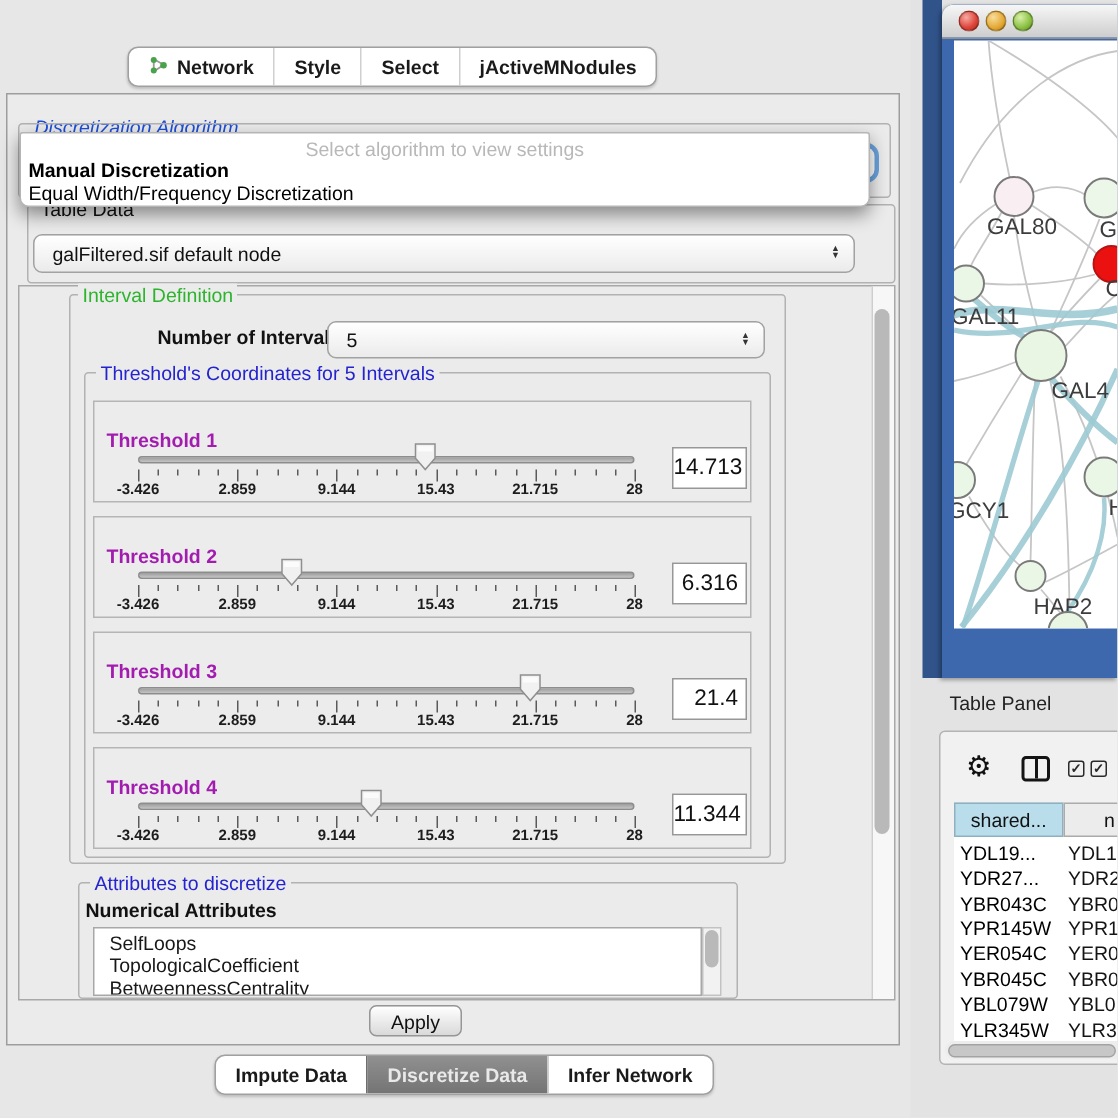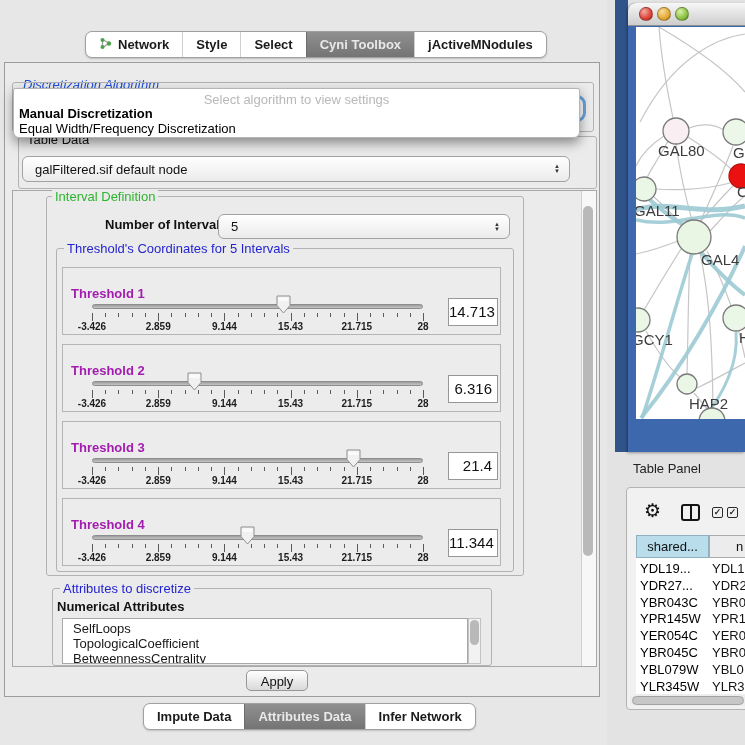--- a/index.html
+++ b/index.html
@@ -98,23 +98,20 @@
             <circle cx="10" cy="6.5" r="2.2" fill="#4aa24a"></circle>
           </svg></span>
         <span>Network</span>
       </div>
       <div class="seg">
         <span>Style</span>
       </div>
       <div class="seg">
         <span>Select</span>
       </div>
-      <div class="seg sel">
-        <span>Cyni Toolbox</span>
-      </div>
       <div class="seg">
         <span>jActiveMNodules</span>
       </div>
     </div>
 
   <div class="mainpanel"></div>
 
   <span class="glabel lbl-ghost" style="left:20px;top:77px;background:transparent;">Discretization Algorithm</span>
   <div class="group" style="left:12px;top:82px;width:582px;height:50px;"></div>
   <div class="hidcombo"></div>
@@ -165,21 +162,21 @@
   <div class="lsb-track"></div>
   <div class="lsb-thumb"></div>
 
   <button class="applybtn">Apply</button>
 
   <div class="segwrap" id="bottom-tabs" style="left:143px;top:703px;">
       <div class="seg">
         <span>Impute Data</span>
       </div>
       <div class="seg sel">
-        <span>Attributes Data</span>
+        <span>Discretize Data</span>
       </div>
       <div class="seg">
         <span>Infer Network</span>
       </div>
     </div>
 
   <div class="navy"></div>
 
   <div class="netwin">
     <div class="nettitle">

